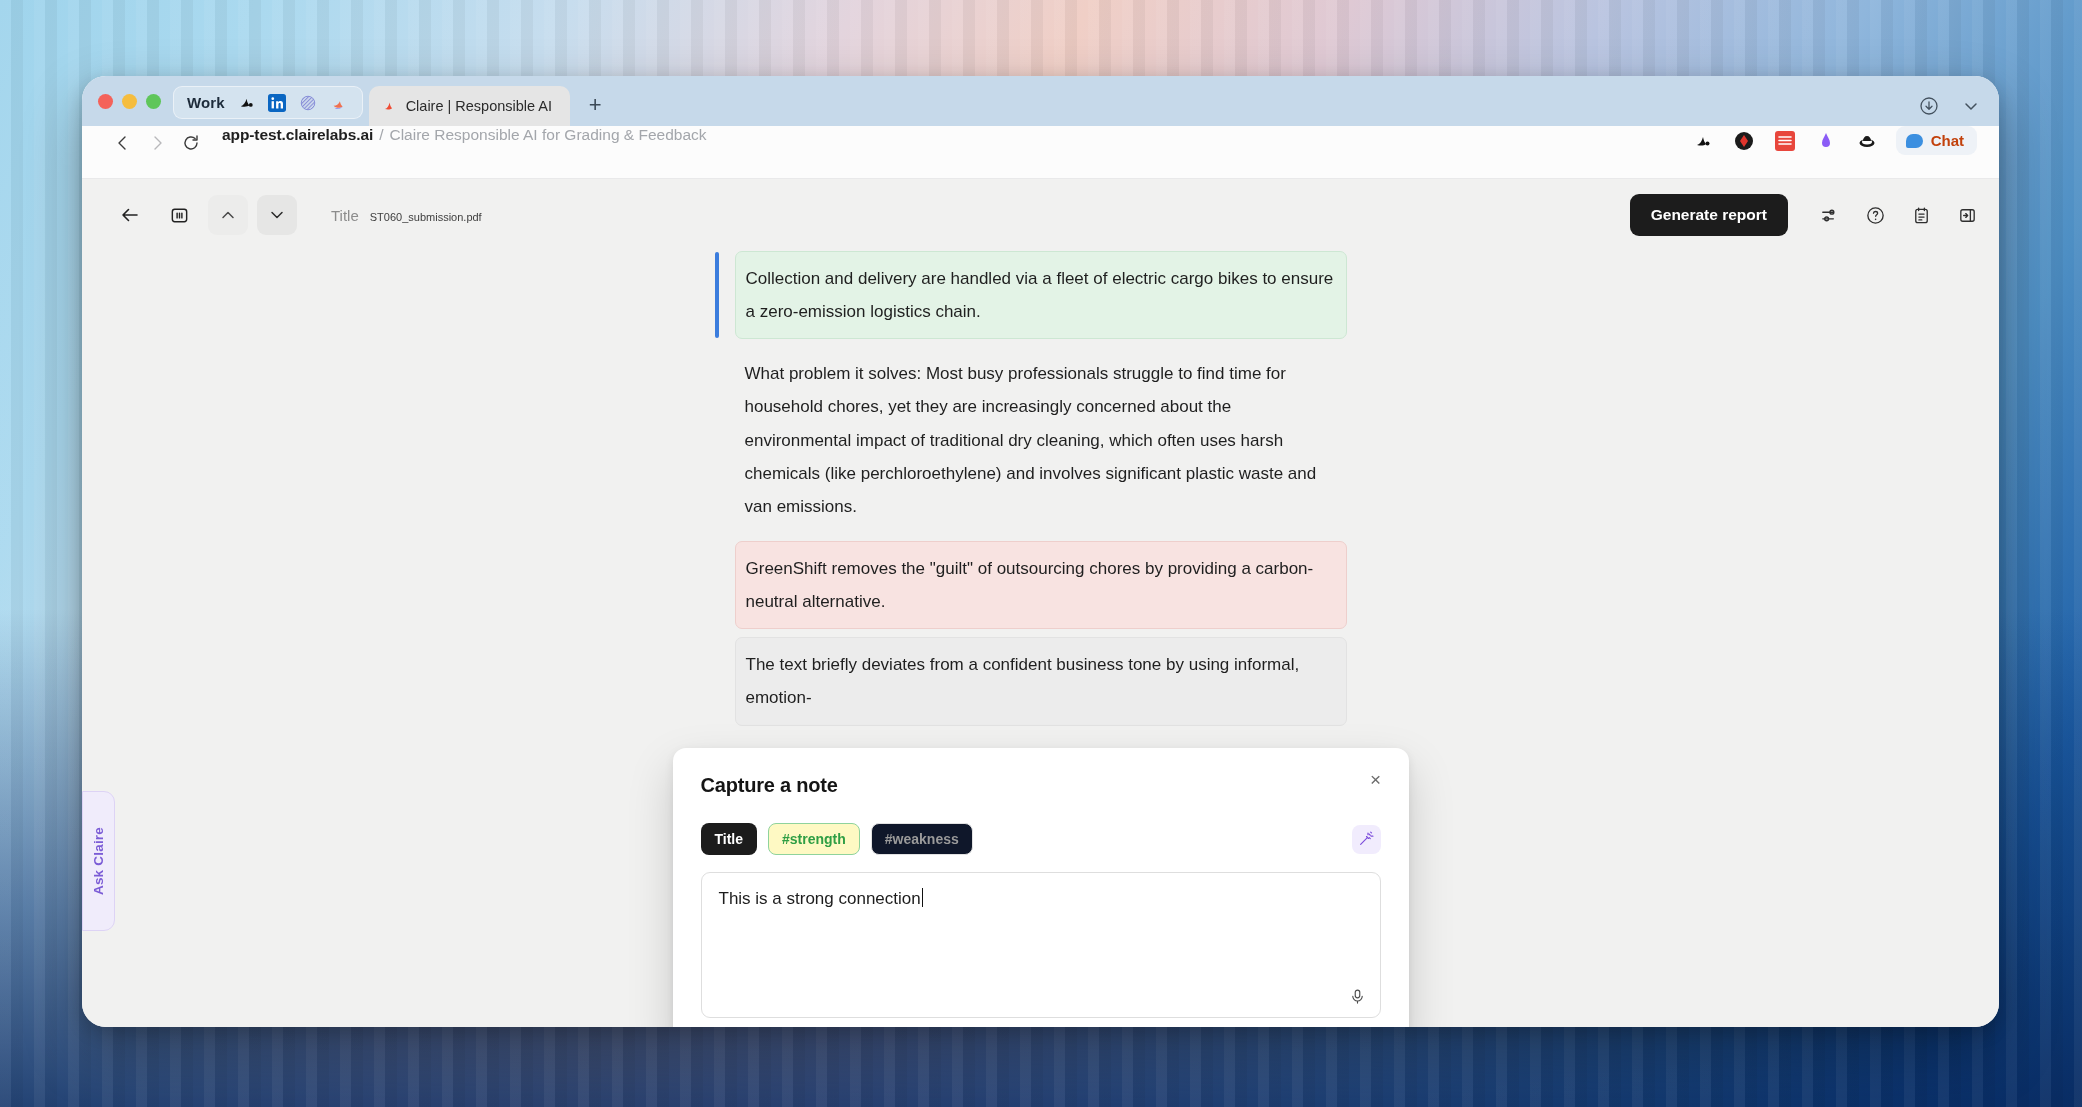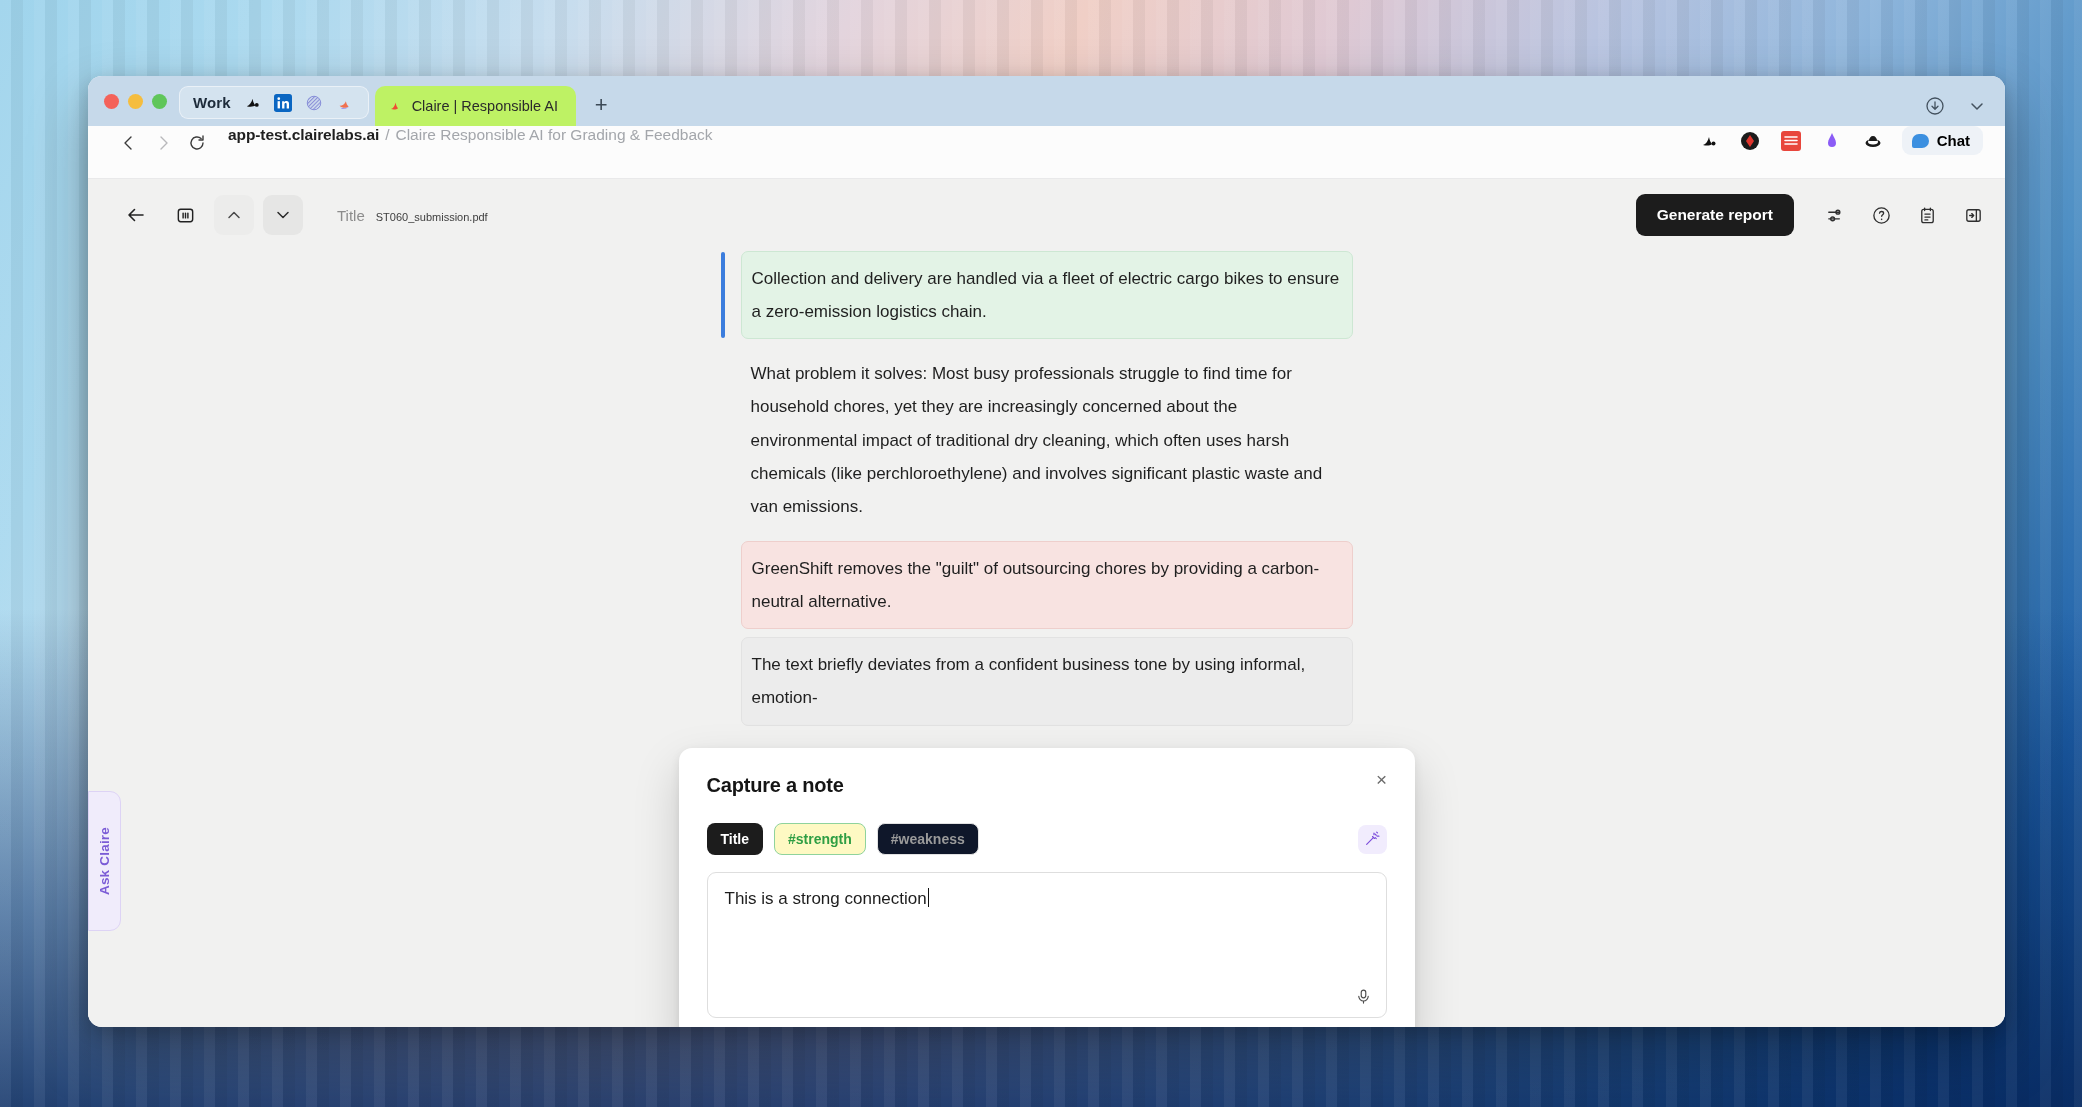--- a/index.html
+++ b/index.html
@@ -22,23 +22,23 @@
     position: absolute; inset: 0;
     background-image: repeating-linear-gradient(90deg,
       rgba(255,255,255,.055) 0px, rgba(255,255,255,.055) 11px,
       rgba(0,0,0,.045) 11px, rgba(0,0,0,.045) 23px,
       rgba(255,255,255,.0) 23px, rgba(255,255,255,.0) 34px);
     pointer-events: none;
   }
 
   
   .browser-window {
-    position: absolute; left: 88px; top: 76px;
+    position: absolute; left: 82px; top: 76px;
     width: 1917px; height: 951px;
-    border-radius: 14px;
+    border-radius: 24px;
     box-shadow: 0 26px 60px rgba(0,0,0,.33), 0 6px 18px rgba(0,0,0,.18);
     overflow: hidden;
     background: #fff;
   }
   .tabbar {
     height: 50px; background: #c6d9ea;
     display: flex; align-items: flex-end; padding: 0 14px 0 16px;
     position: relative;
   }
   .traffic { display: flex; align-items: center; gap: 9px; height: 50px; padding-right: 12px;}
@@ -53,21 +53,21 @@
     border: 1px solid rgba(255,255,255,.5);
     border-radius: 9px; height: 33px; padding: 0 13px;
     margin-bottom: 7px;
   }
   .tabgroup-label { font-size: 15px; color: #1d2b3a; font-weight: 600; letter-spacing:.1px;}
   .mini-ico { width: 19px; height: 19px; display: flex; align-items: center; justify-content: center; }
 
   .browser-tab {
     display: flex; align-items: center; gap: 9px;
     height: 40px; padding: 0 18px 0 14px;
-    background: #bef264; border-radius: 10px 10px 0 0;
+    background: #e5e5e5; border-radius: 10px 10px 0 0;
     min-width: 170px; margin-left: 6px;
   }
   .browser-tab .favicon { width: 14px; height: 14px; }
   .browser-tab .tab-title {
     font-size: 14.5px; color: #2b2b2b; white-space: nowrap;
     overflow: hidden; text-overflow: clip; max-width: 170px;
   }
   .newtab {
     width: 34px; height: 34px; margin-bottom: 4px; margin-left: 8px;
     display:flex;align-items:center;justify-content:center;
@@ -91,21 +91,21 @@
   .navbtn.disabled { color: #b8b8bb; }
   .url-text { margin-left: 14px; font-size: 15.5px; display: flex; gap: 6px; align-items: baseline;}
   .url-host { color: #1f1f1f; font-weight: 600; letter-spacing: -.1px;}
   .url-sep, .url-desc { color: #a3a6ab; font-weight: 400;}
   .urlbar-right { margin-left: auto; display: flex; align-items: center; gap: 17px; }
   .ext-ico { width: 24px; height: 24px; display: flex; align-items: center; justify-content: center; }
   .chat-pill {
     display: flex; align-items: center; gap: 8px;
     background: #eef2f7; border-radius: 9px; padding: 6px 13px 6px 10px;
   }
-  .chat-pill span { font-size: 15px; color: #000000; font-weight: 600;}
+  .chat-pill span { font-size: 15px; color: #c2410c; font-weight: 600;}
   .chat-bubble { width: 17px; height: 14px; background: #3b8fe0; border-radius: 7px 7px 7px 2px;}
 
   
   .app {
     position: relative;
     height: calc(951px - 50px - 53px);
     background: #f1f1f0;
     overflow: hidden;
   }
   .app-header {

